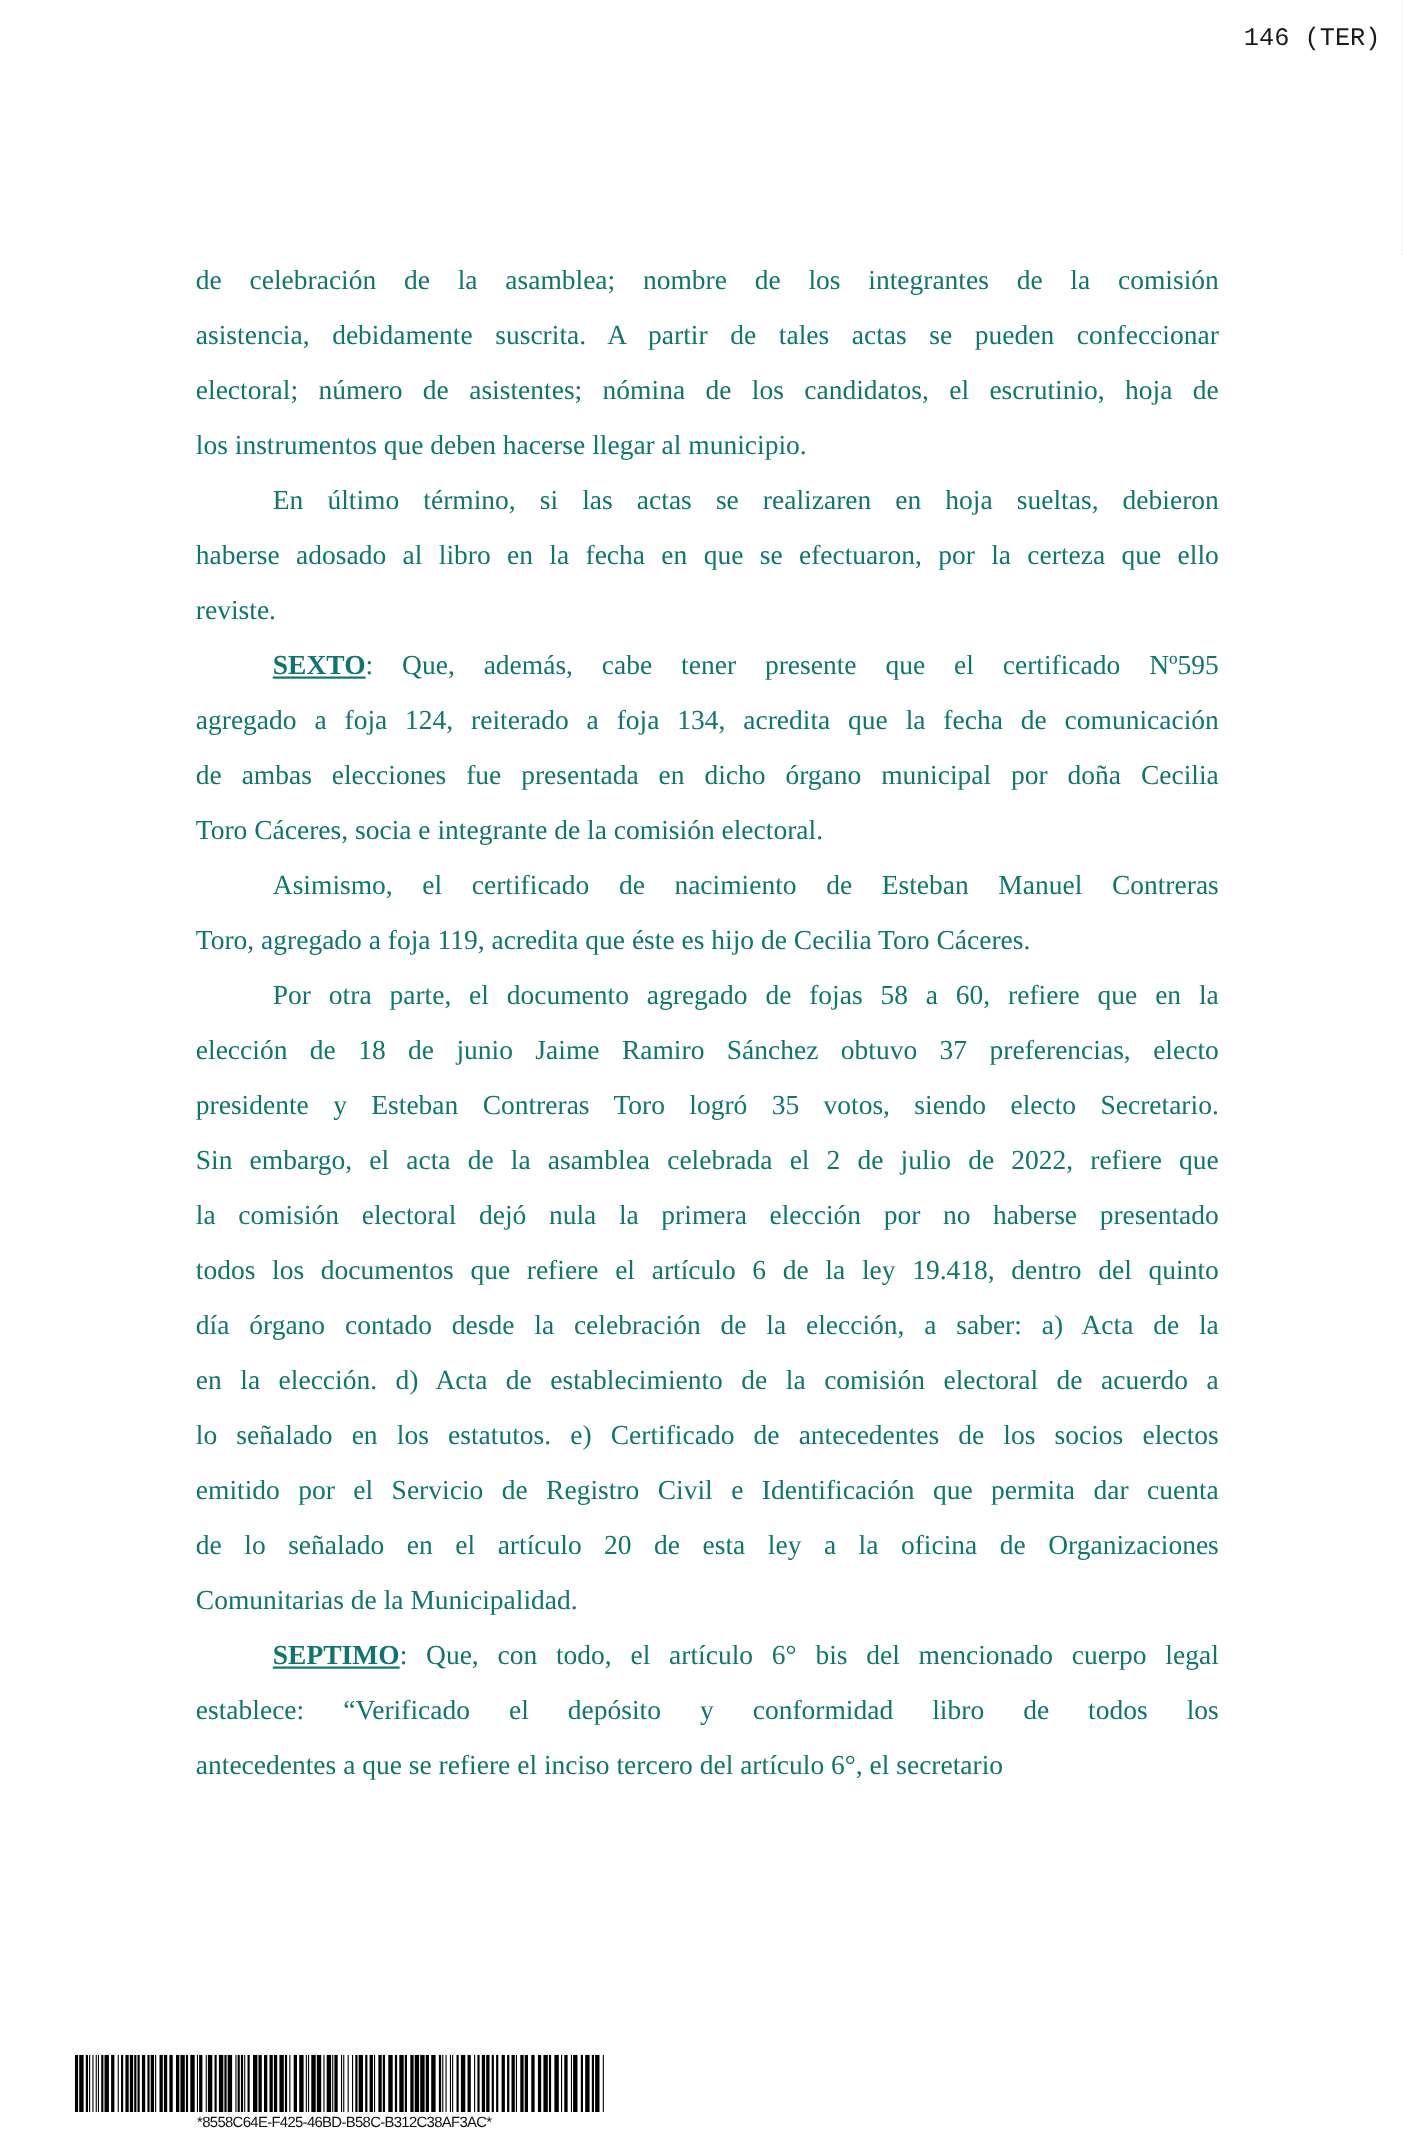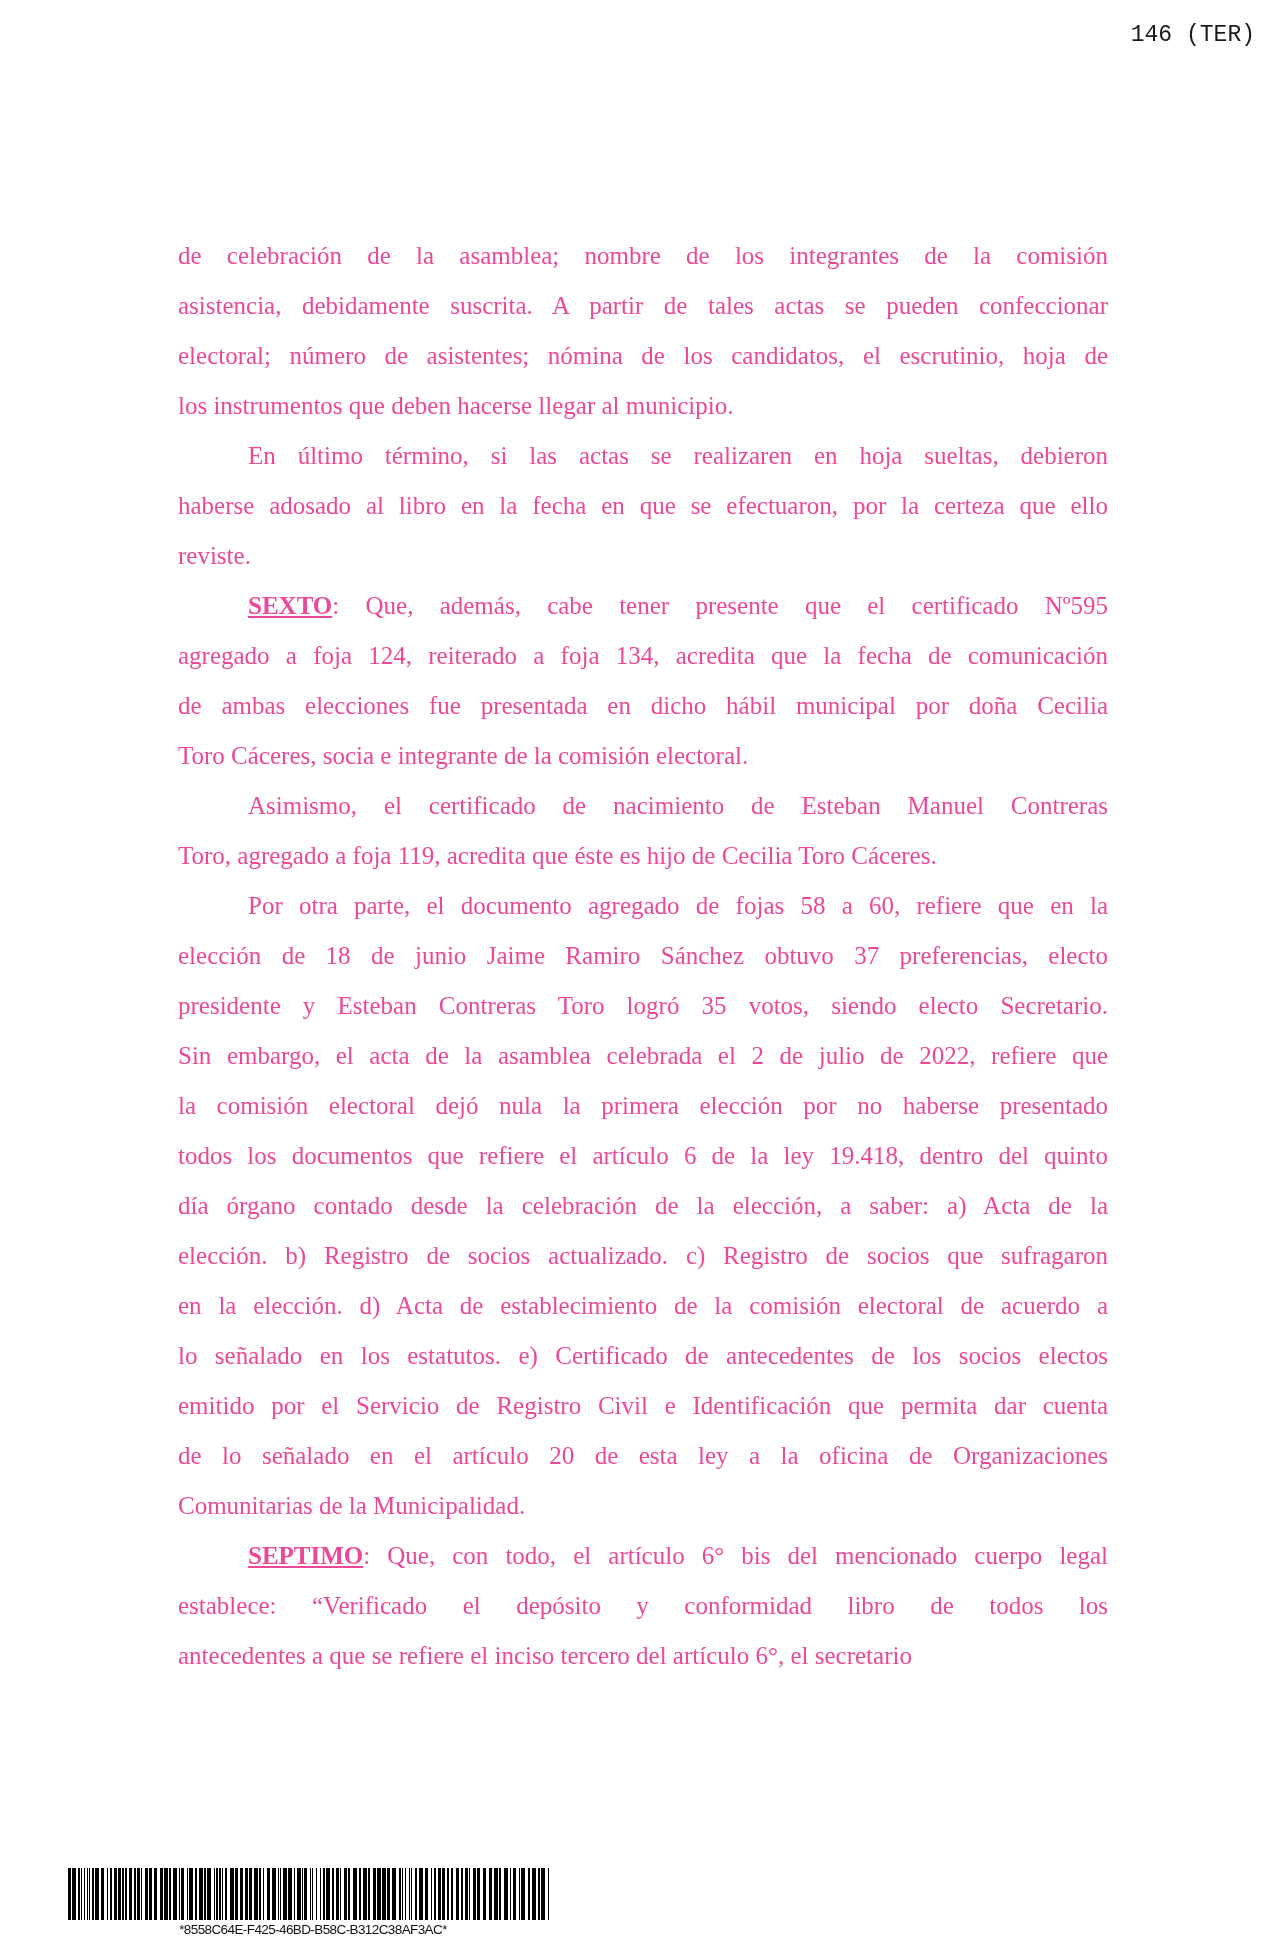--- a/index.html
+++ b/index.html
@@ -23,21 +23,21 @@
     white-space: nowrap;
   }
   .body-text {
     position: absolute;
     left: 178px;
     top: 231px;
     width: 930px;
     font-family: "Liberation Serif", "DejaVu Serif", serif;
     font-size: 25px;
     line-height: 50px;
-    color: #ec4899;
+    color: #0f766e;
   }
   .line {
     text-align: justify;
     text-align-last: justify;
     white-space: normal;
   }
   .line.last { text-align-last: left; }
   .line.indent { text-indent: 70px; }
   .heading {
     font-weight: bold;
@@ -81,32 +81,31 @@
   <div class="body-text">
       <div class="line">de celebración de la asamblea; nombre de los integrantes de la comisión</div>
       <div class="line">asistencia, debidamente suscrita. A partir de tales actas se pueden confeccionar</div>
       <div class="line">electoral; número de asistentes; nómina de los candidatos, el escrutinio, hoja de</div>
       <div class="line last">los instrumentos que deben hacerse llegar al municipio.</div>
       <div class="line indent">En último término, si las actas se realizaren en hoja sueltas, debieron</div>
       <div class="line">haberse adosado al libro en la fecha en que se efectuaron, por la certeza que ello</div>
       <div class="line last">reviste.</div>
       <div class="line indent"><span class="heading">SEXTO</span>: Que, además, cabe tener presente que el certificado Nº595</div>
       <div class="line">agregado a foja 124, reiterado a foja 134, acredita que la fecha de comunicación</div>
-      <div class="line">de ambas elecciones fue presentada en dicho hábil municipal por doña Cecilia</div>
+      <div class="line">de ambas elecciones fue presentada en dicho órgano municipal por doña Cecilia</div>
       <div class="line last">Toro Cáceres, socia e integrante de la comisión electoral.</div>
       <div class="line indent">Asimismo, el certificado de nacimiento de Esteban Manuel Contreras</div>
       <div class="line last">Toro, agregado a foja 119, acredita que éste es hijo de Cecilia Toro Cáceres.</div>
       <div class="line indent">Por otra parte, el documento agregado de fojas 58 a 60, refiere que en la</div>
       <div class="line">elección de 18 de junio Jaime Ramiro Sánchez obtuvo 37 preferencias, electo</div>
       <div class="line">presidente y Esteban Contreras Toro logró 35 votos, siendo electo Secretario.</div>
       <div class="line">Sin embargo, el acta de la asamblea celebrada el 2 de julio de 2022, refiere que</div>
       <div class="line">la comisión electoral dejó nula la primera elección por no haberse presentado</div>
       <div class="line">todos los documentos que refiere el artículo 6 de la ley 19.418, dentro del quinto</div>
       <div class="line">día órgano contado desde la celebración de la elección, a saber: a) Acta de la</div>
-      <div class="line">elección. b) Registro de socios actualizado. c) Registro de socios que sufragaron</div>
       <div class="line">en la elección. d) Acta de establecimiento de la comisión electoral de acuerdo a</div>
       <div class="line">lo señalado en los estatutos. e) Certificado de antecedentes de los socios electos</div>
       <div class="line">emitido por el Servicio de Registro Civil e Identificación que permita dar cuenta</div>
       <div class="line">de lo señalado en el artículo 20 de esta ley a la oficina de Organizaciones</div>
       <div class="line last">Comunitarias de la Municipalidad.</div>
       <div class="line indent"><span class="heading">SEPTIMO</span>: Que, con todo, el artículo 6° bis del mencionado cuerpo legal</div>
       <div class="line">establece: “Verificado el depósito y conformidad libro de todos los</div>
       <div class="line last">antecedentes a que se refiere el inciso tercero del artículo 6°, el secretario</div>
     </div>
 

